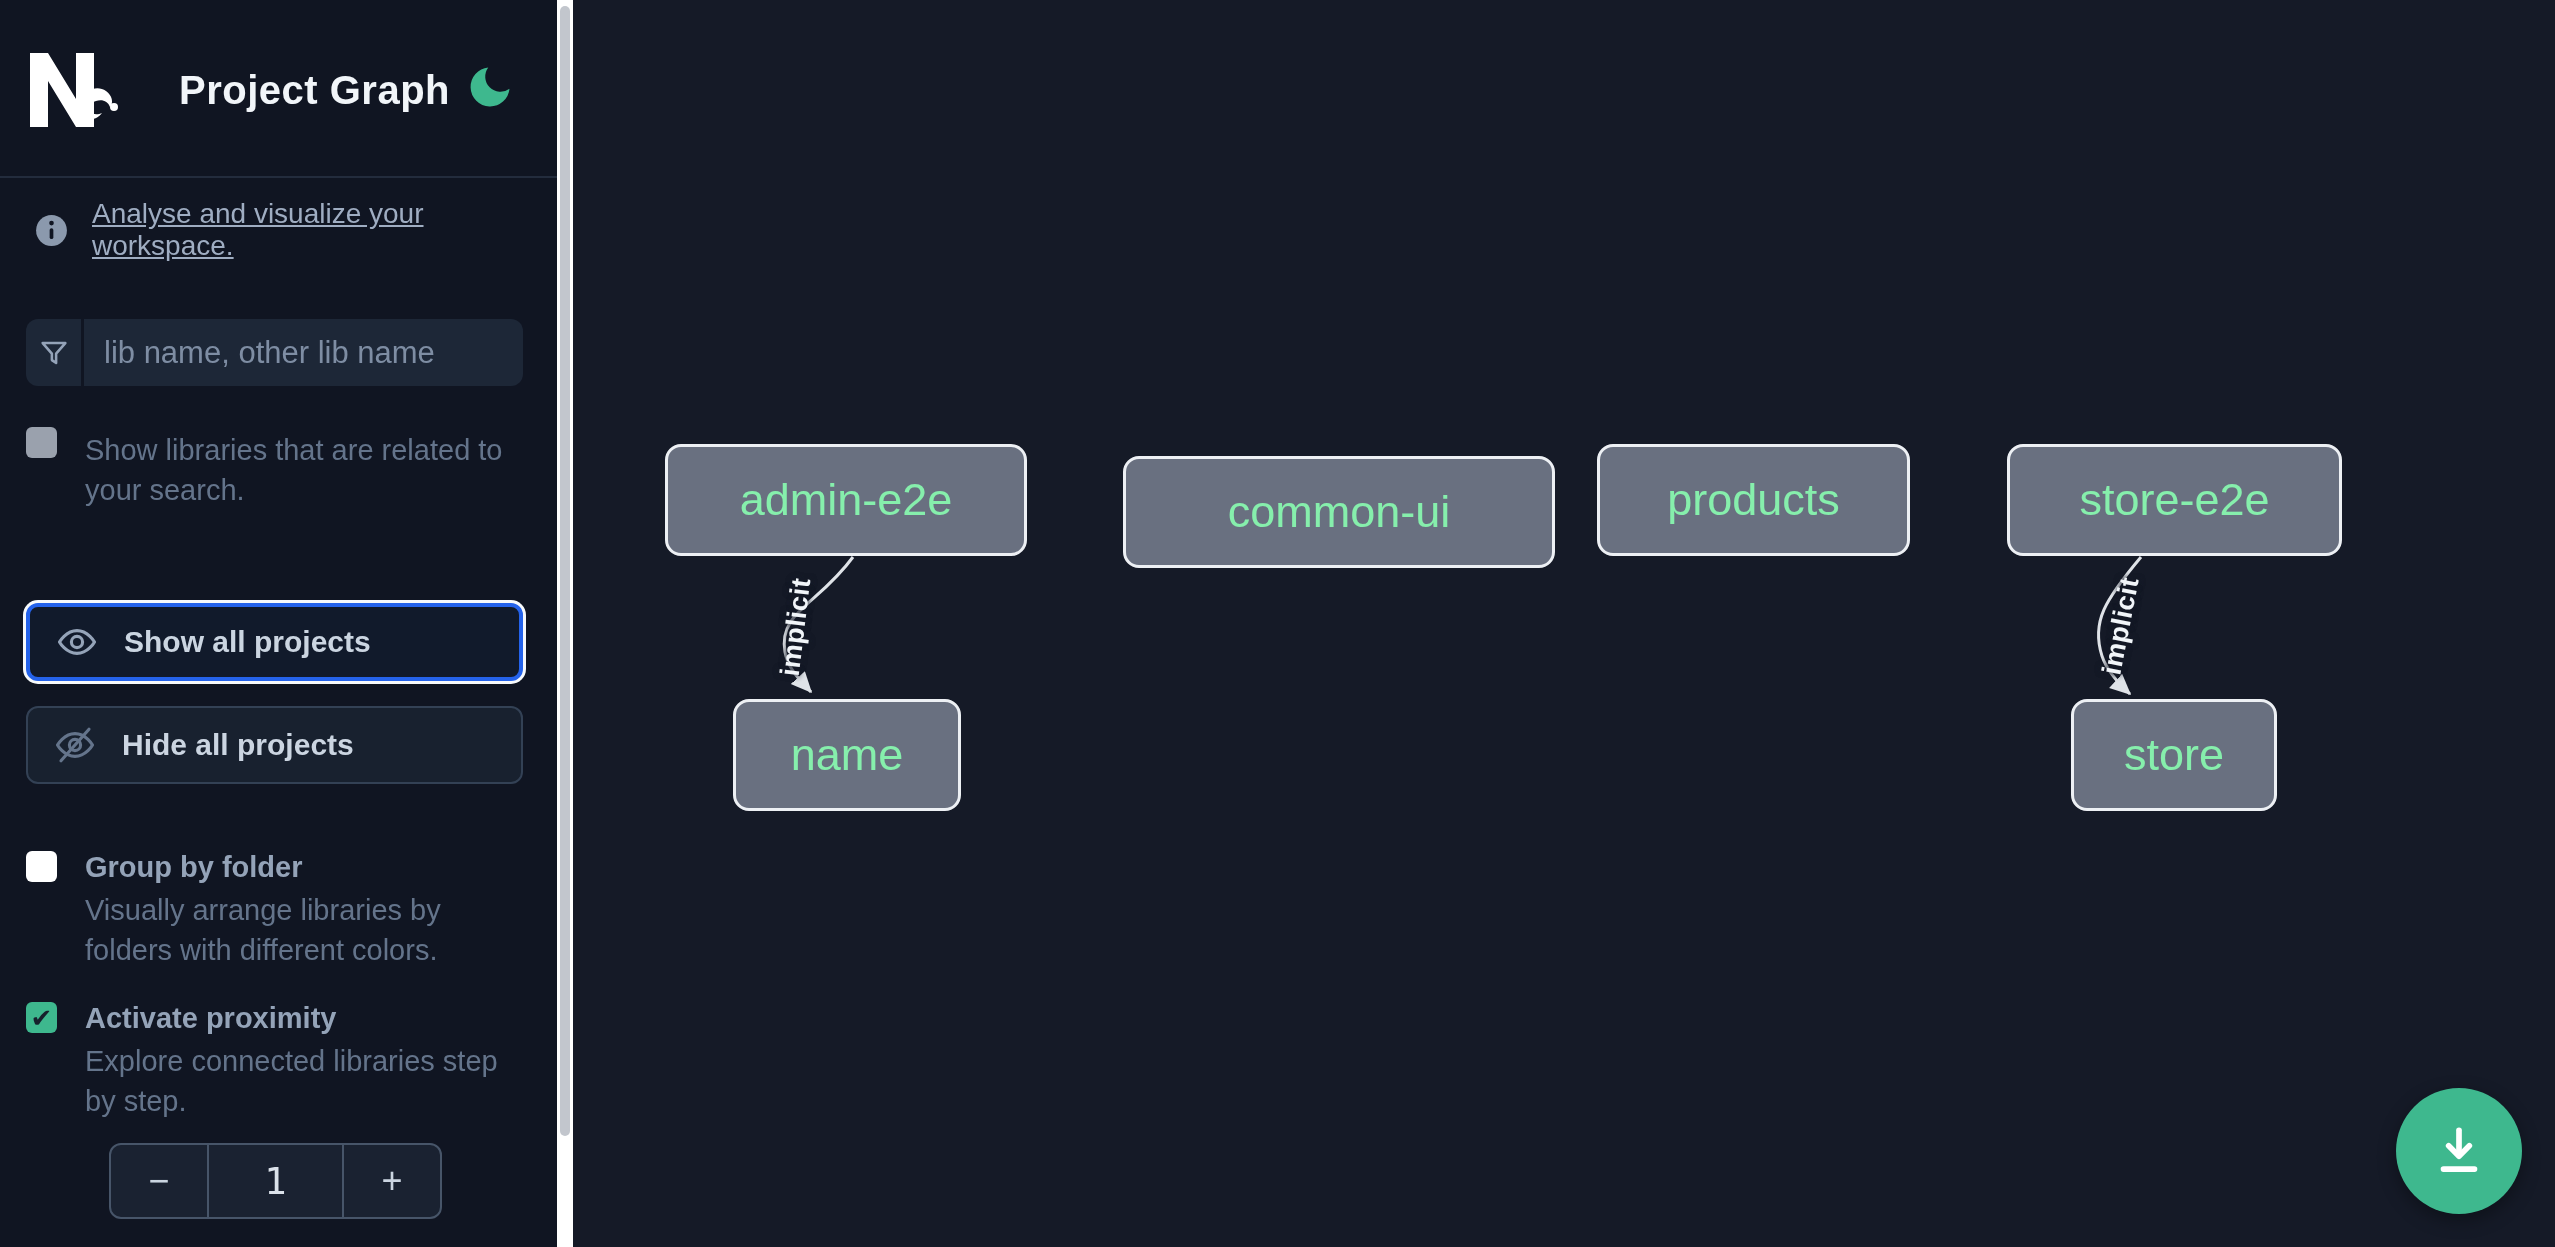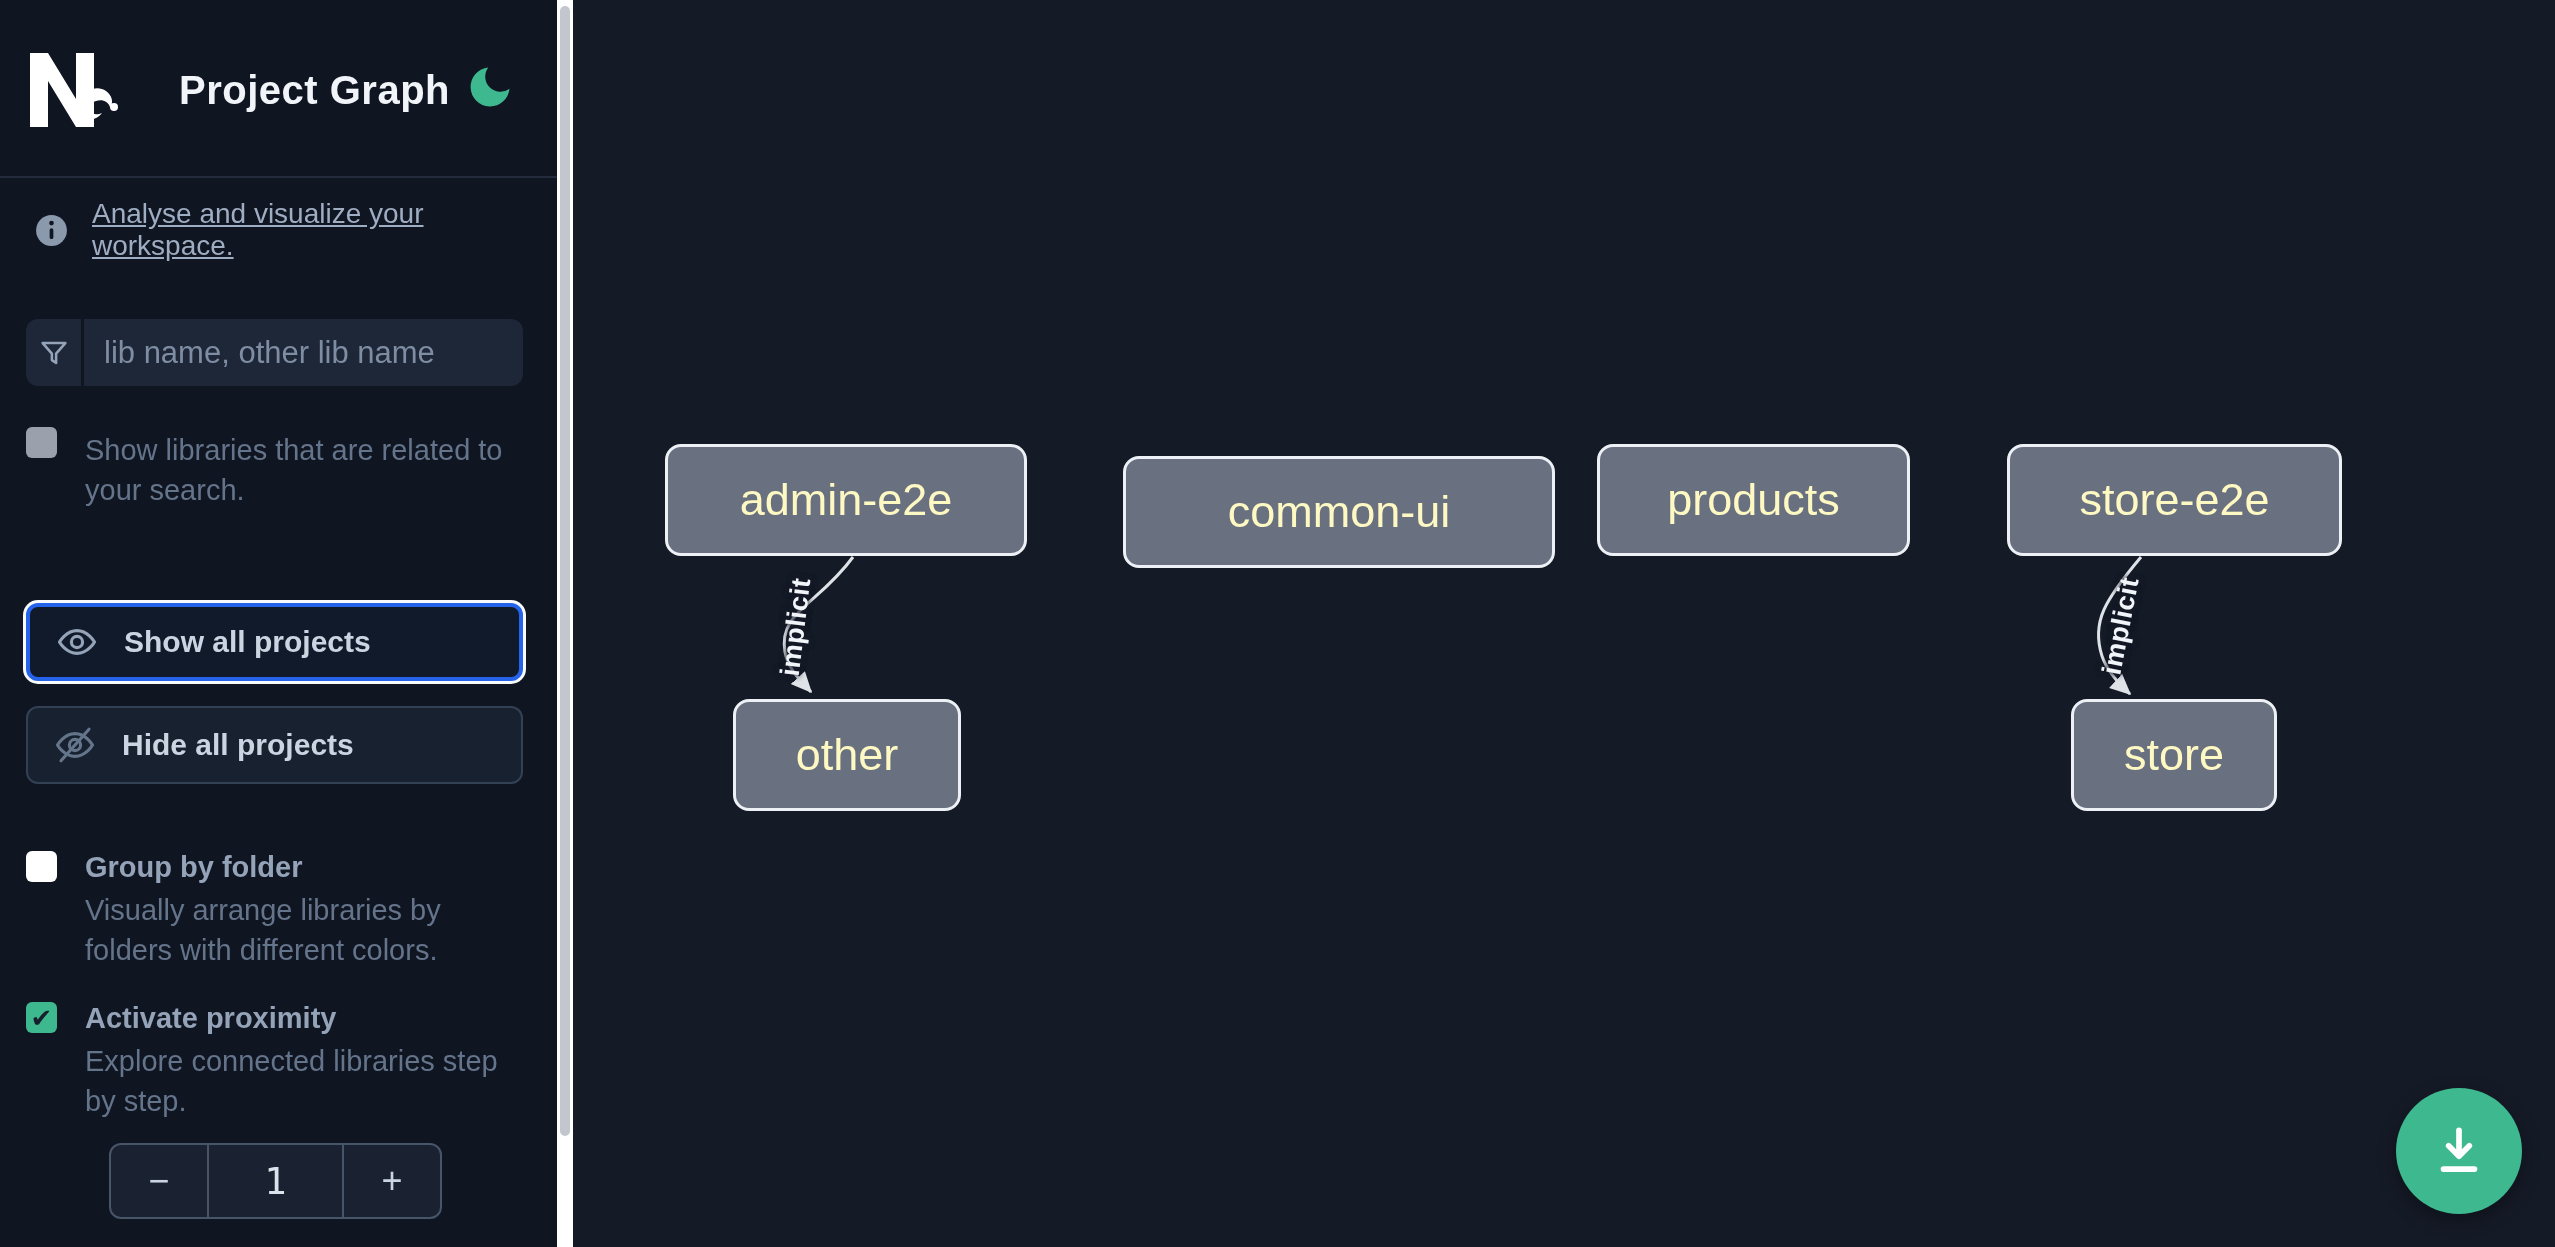--- a/index.html
+++ b/index.html
@@ -64,21 +64,21 @@
   .sb-thumb { position:absolute; left:3px; top:6px; width:10px; height:1130px;
               background:#c2c6cd; border-radius:6px; }
 
   
   .canvas { position:absolute; left:573px; top:0; width:1982px; height:1247px;
             background:#151a27; }
   .edges-svg { position:absolute; left:0; top:0; width:100%; height:100%; pointer-events:none; }
 
   .node { position:absolute; display:flex; align-items:center; justify-content:center;
           background:#697080; border:3px solid #edf0f4; border-radius:16px;
-          color:#fef9c3; font-size:45px; cursor:pointer; white-space:nowrap; }
+          color:#86efac; font-size:45px; cursor:pointer; white-space:nowrap; }
   
   .n-admin-e2e { left:92px;  top:444px; width:362px; height:112px; }
   .n-common-ui { left:550px; top:456px; width:432px; height:112px; }
   .n-products  { left:1024px;top:444px; width:313px; height:112px; }
   .n-store-e2e { left:1434px;top:444px; width:335px; height:112px; }
   .n-admin     { left:160px; top:699px; width:228px; height:112px; }
   .n-store     { left:1498px;top:699px; width:206px; height:112px; }
 
   .edge-label { position:absolute; color:#f1f5f9; font-size:27px; font-weight:700;
                 letter-spacing:0.5px; transform:translate(-50%,-50%) rotate(-83deg);
@@ -201,21 +201,21 @@
       <path d="M1568 557 C 1532 600, 1518 622, 1529 656 C 1534 671, 1545 683, 1557 694" fill="none" stroke="#dfe3e8" stroke-width="3" marker-end="url(#arrow)"></path>
     </svg>
 
     <div class="edge-label el-1">implicit</div>
     <div class="edge-label el-2">implicit</div>
 
     <div class="node n-admin-e2e">admin-e2e</div>
     <div class="node n-common-ui">common-ui</div>
     <div class="node n-products">products</div>
     <div class="node n-store-e2e">store-e2e</div>
-    <div class="node n-admin">other</div>
+    <div class="node n-admin">name</div>
     <div class="node n-store">store</div>
 
     <button class="fab">
       <span style="display:flex;">
         <svg viewBox="0 0 24 24" width="62" height="62" fill="none" stroke="#ffffff" stroke-width="2.2" stroke-linecap="round" stroke-linejoin="round">
           <path d="M12 4 v9"></path>
           <path d="M8 10 l4 4 4-4"></path>
           <path d="M6 19 h12"></path>
         </svg>
       </span>

